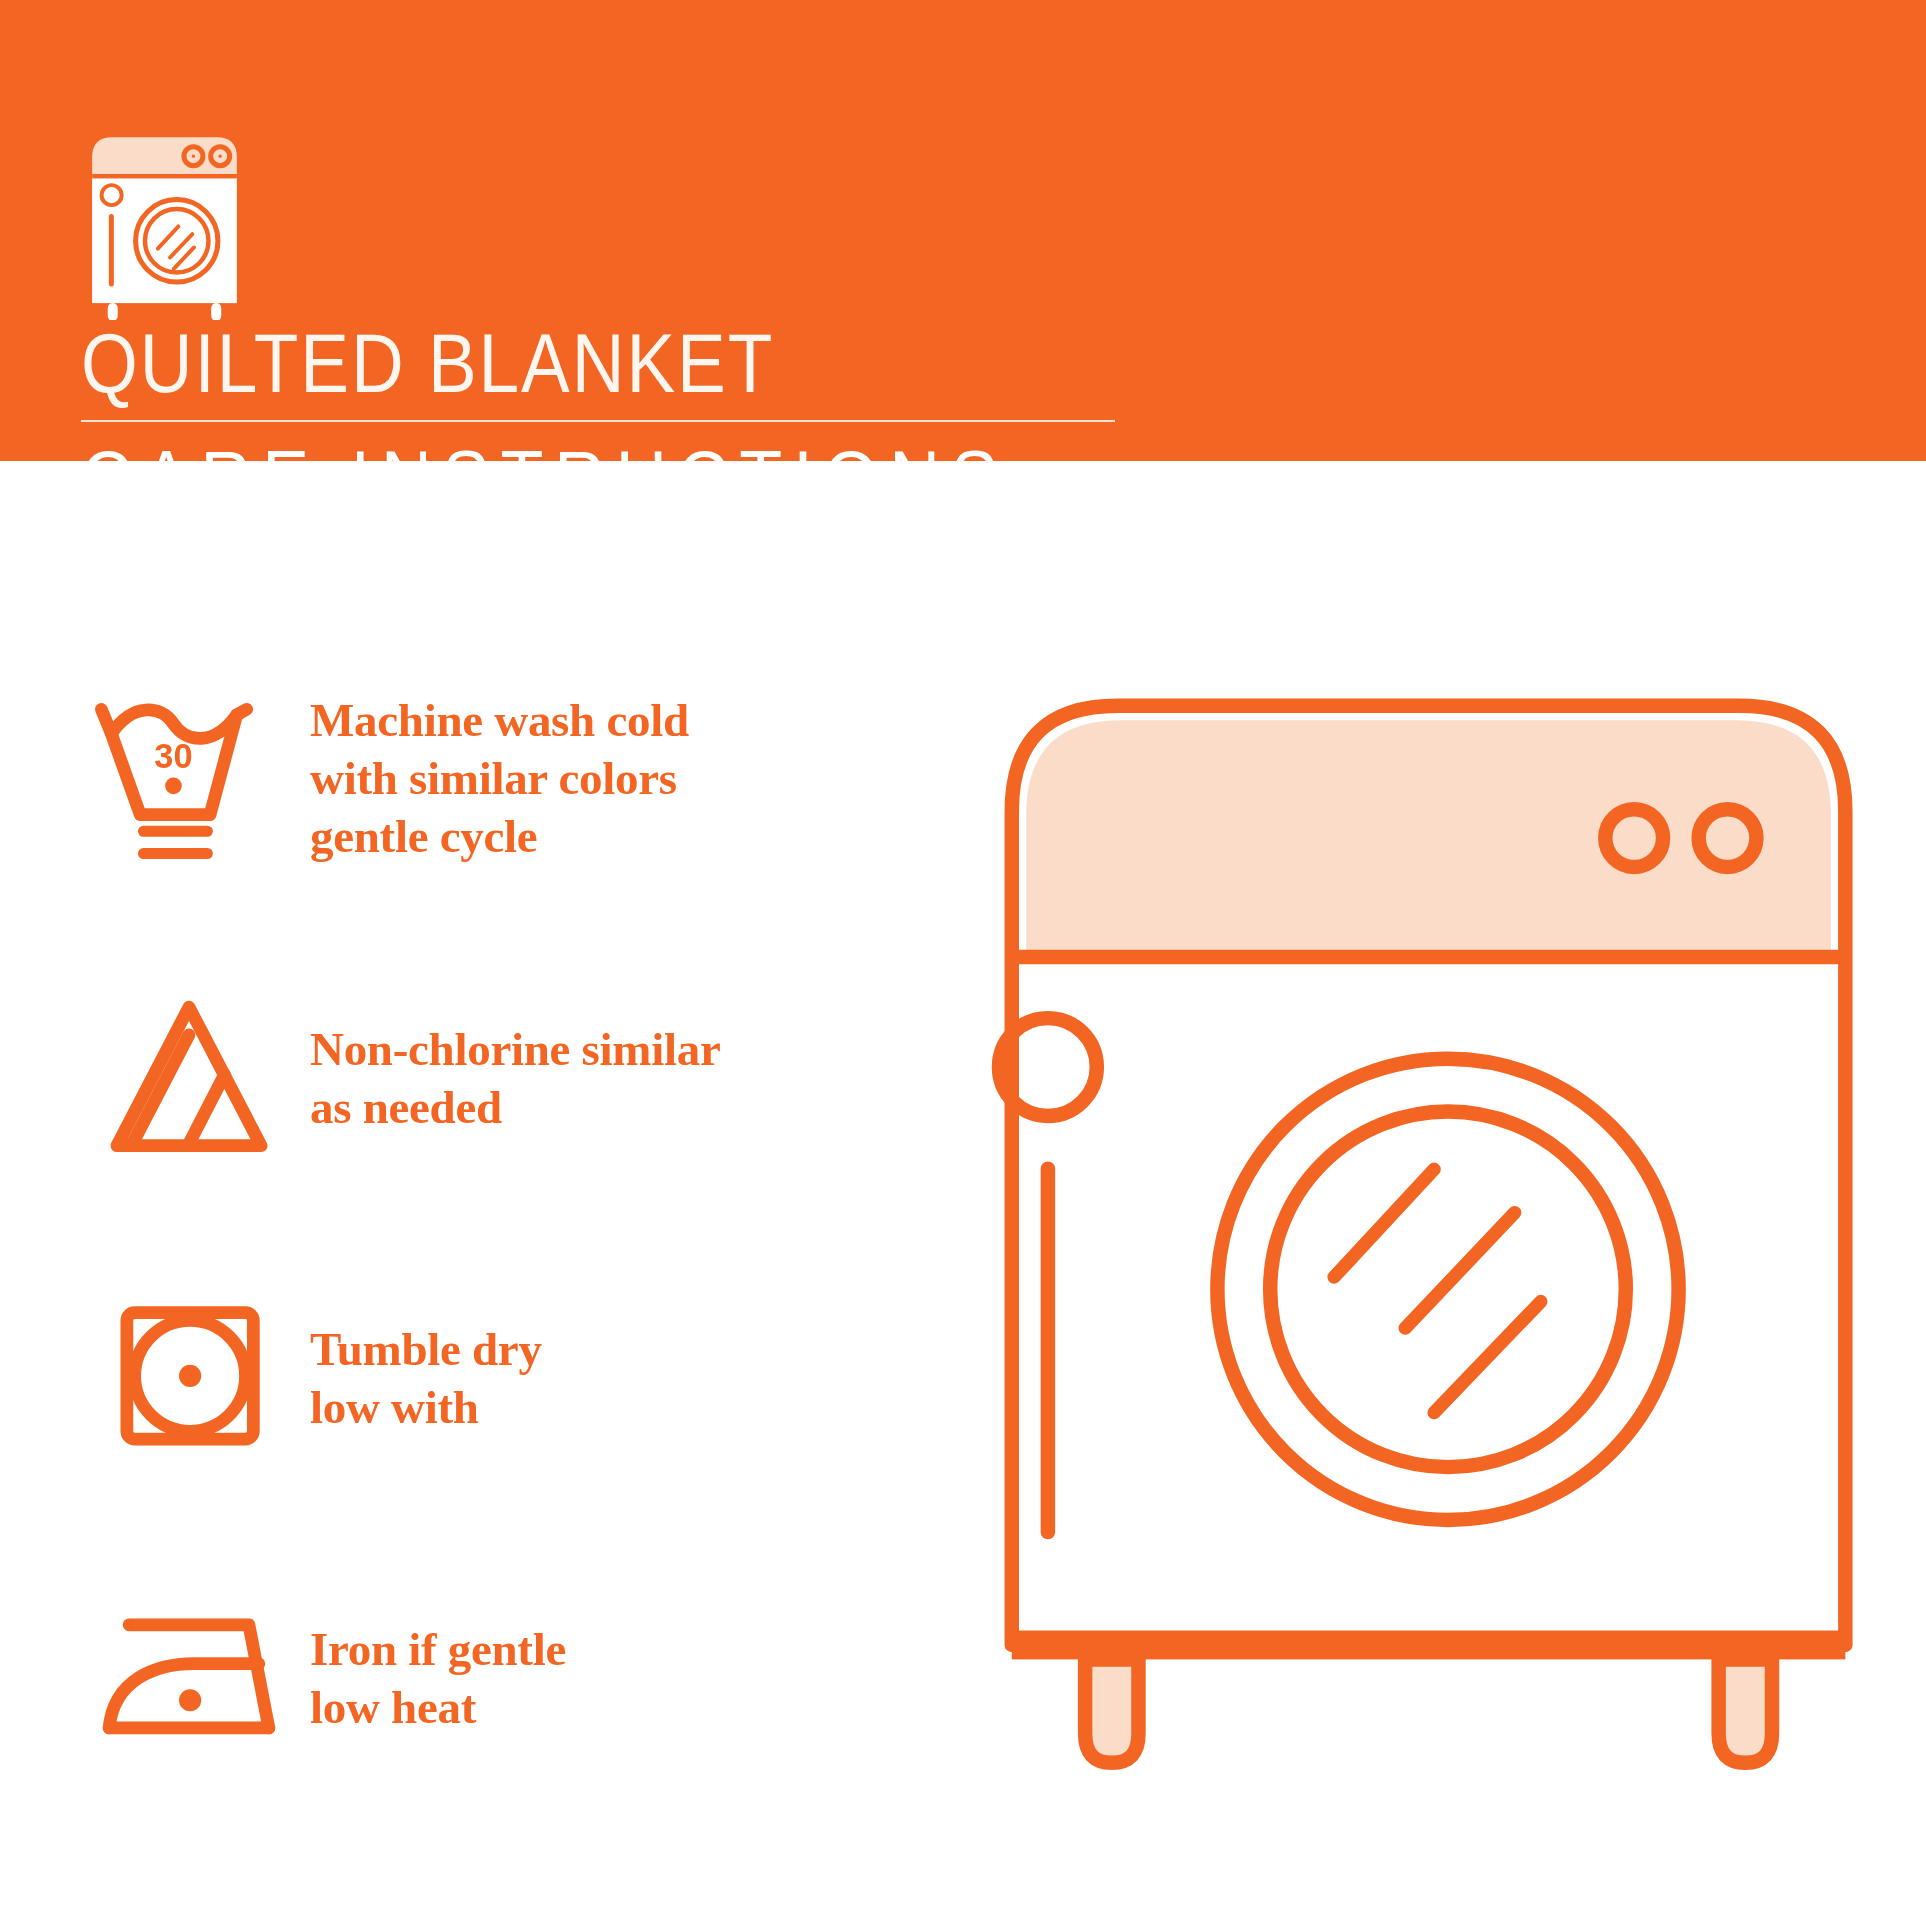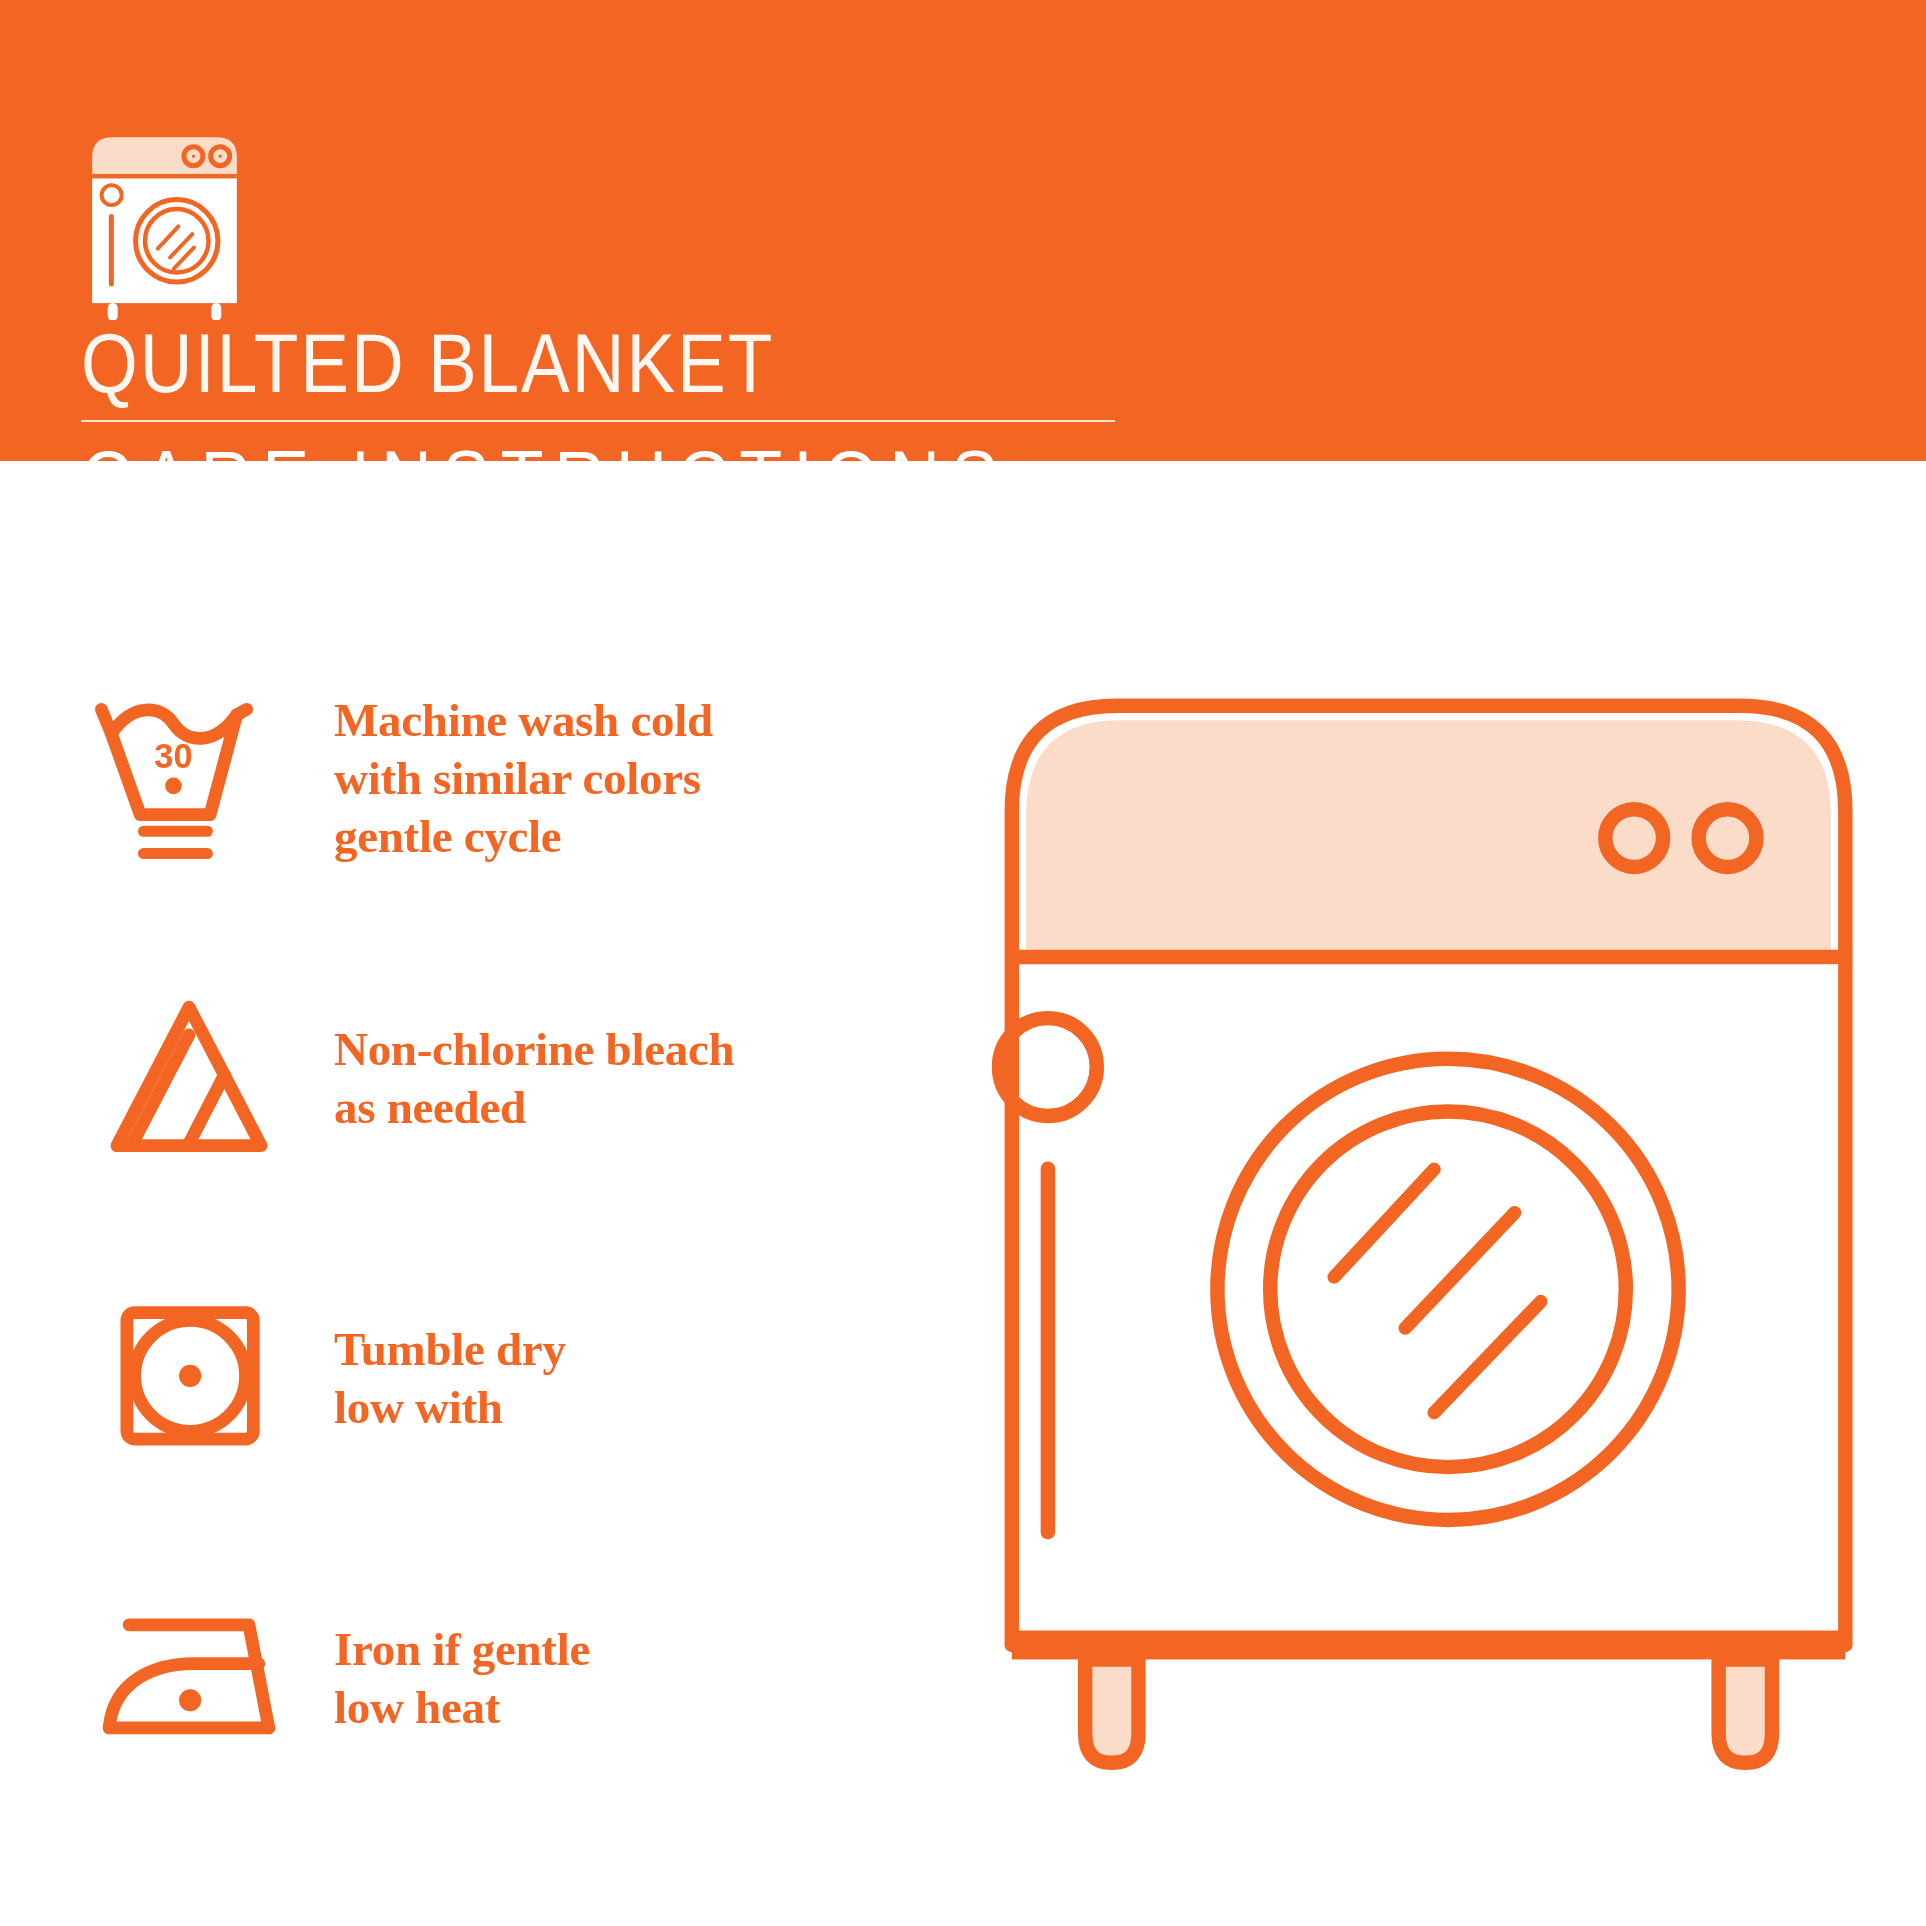--- a/index.html
+++ b/index.html
@@ -88,21 +88,20 @@
     left: 78px;
     top: 661px;
     width: 834px;
   }
   .symbol-row {
     display: flex;
     flex-direction: row;
     align-items: center;
     height: 233px;
     margin-bottom: 67px;
-    gap: 24px;
   }
   .symbol-row:last-child { margin-bottom: 0; }
   .symbol-icon {
     flex: 0 0 auto;
     width: 222px;
     height: 200px;
     display: flex;
     align-items: center;
     justify-content: center;
   }
@@ -209,21 +208,21 @@
         <svg width="200" height="183" viewBox="0 0 360 330" xmlns="http://www.w3.org/2000/svg">
           <g fill="none" stroke="#F26522" stroke-width="23" stroke-linecap="round" stroke-linejoin="round">
 
             <path d="M180 38 L310 288 L50 288 Z"></path>
 
             <line x1="180" y1="88" x2="76" y2="288"></line>
             <line x1="244" y1="160" x2="178" y2="288"></line>
           </g>
         </svg>
       </div>
-      <div class="symbol-text">Non-chlorine bleach
+      <div class="symbol-text">Non-chlorine similar
 as needed</div>
     </div>
 
     <div class="symbol-row">
       <div class="symbol-icon">
         <svg width="200" height="183" viewBox="0 0 360 330" xmlns="http://www.w3.org/2000/svg">
           <rect x="68" y="48" width="228" height="228" rx="14" fill="none" stroke="#F26522" stroke-width="23"></rect>
           <circle cx="182" cy="162" r="100" fill="none" stroke="#F26522" stroke-width="23"></circle>
           <circle cx="182" cy="162" r="20" fill="#F26522"></circle>
         </svg>

